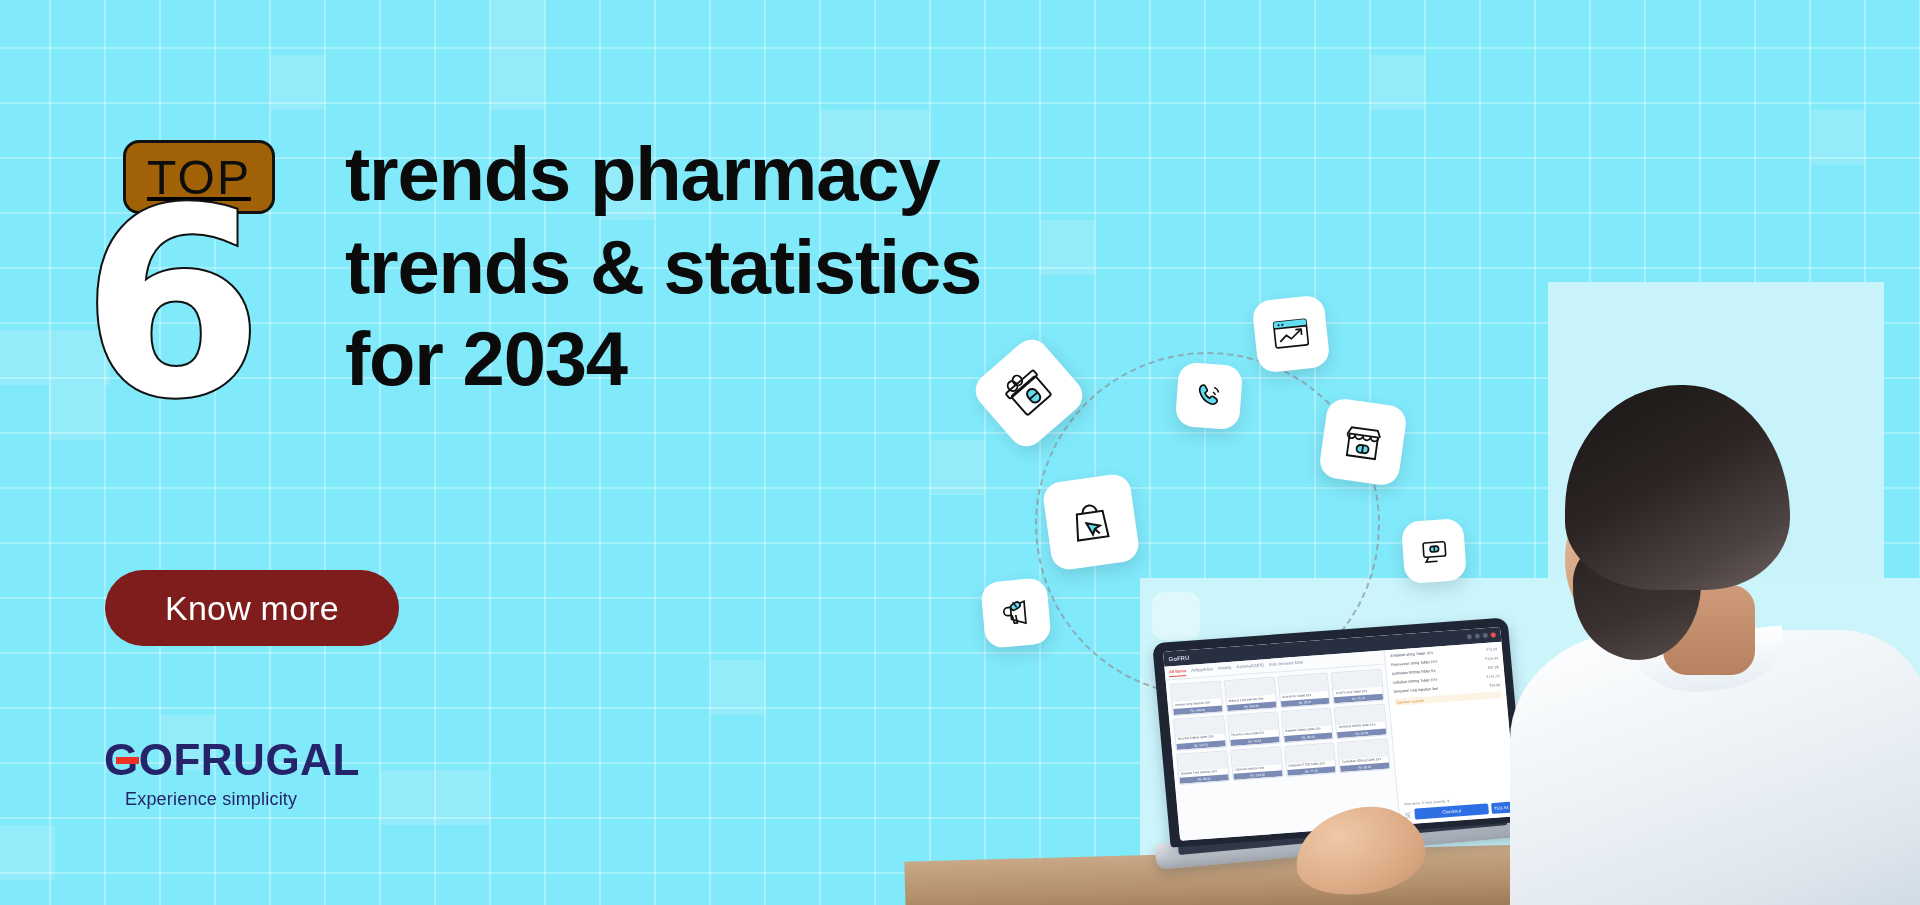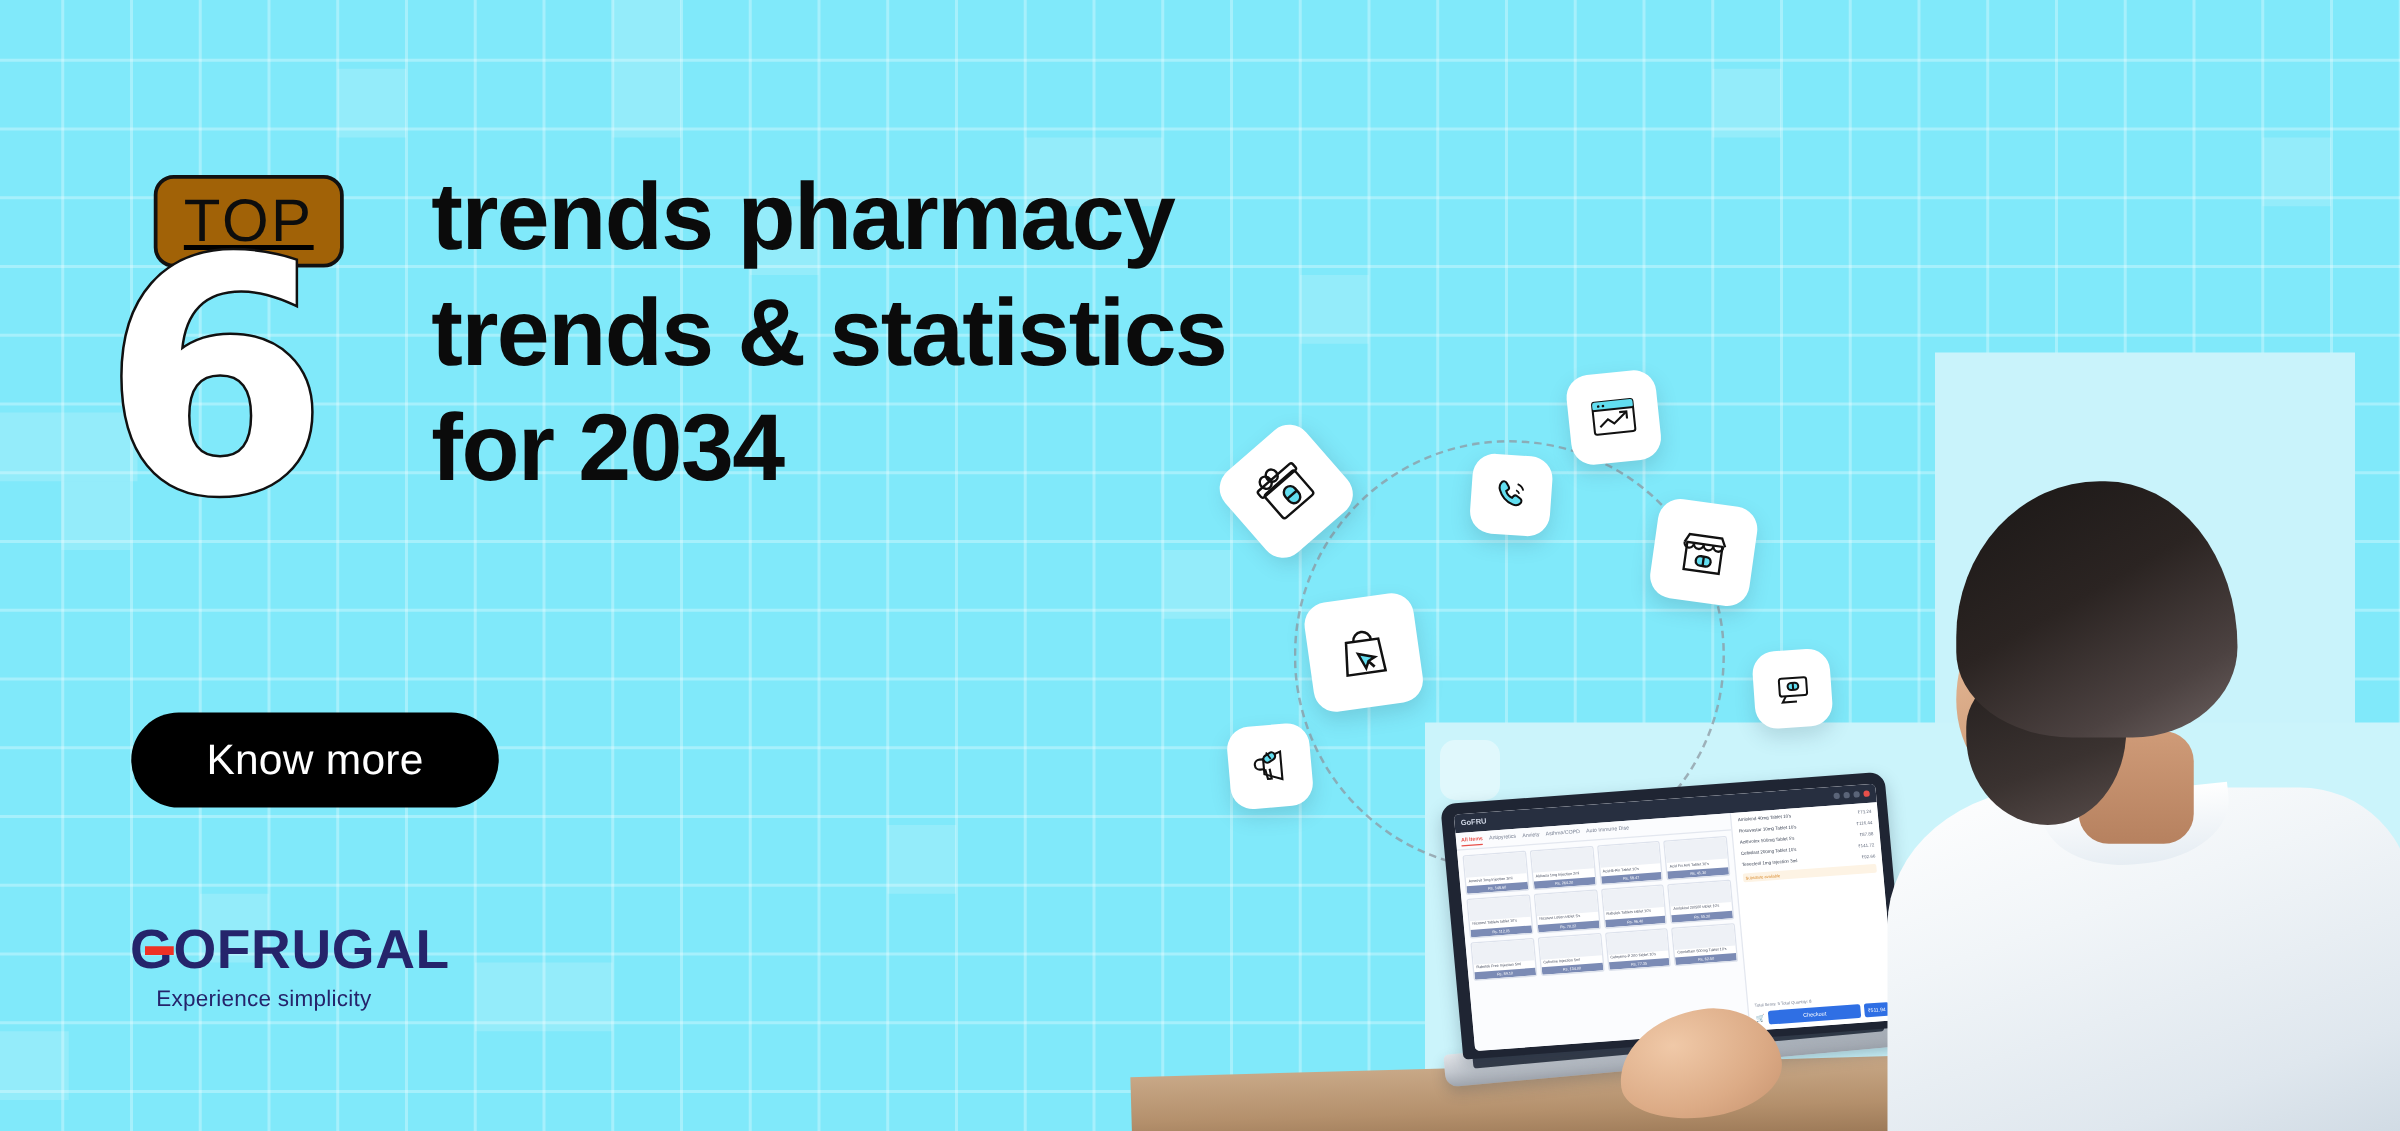--- a/index.html
+++ b/index.html
@@ -83,21 +83,21 @@
     font-weight: 700;
     color: #0b0b0b;
     letter-spacing: -1.2px;
   }
   .headline .ln { display: block; white-space: nowrap; }
 
   .cta-button {
     position: absolute;
     left: 105px; top: 570px;
     width: 294px; height: 76px;
-    background: #000000;
+    background: #7f1d1d;
     border: none;
     border-radius: 38px;
     color: #ffffff;
     font-size: 34px;
     font-weight: 400;
     letter-spacing: 0.2px;
     cursor: pointer;
     font-family: "Liberation Sans", sans-serif;
   }
 

